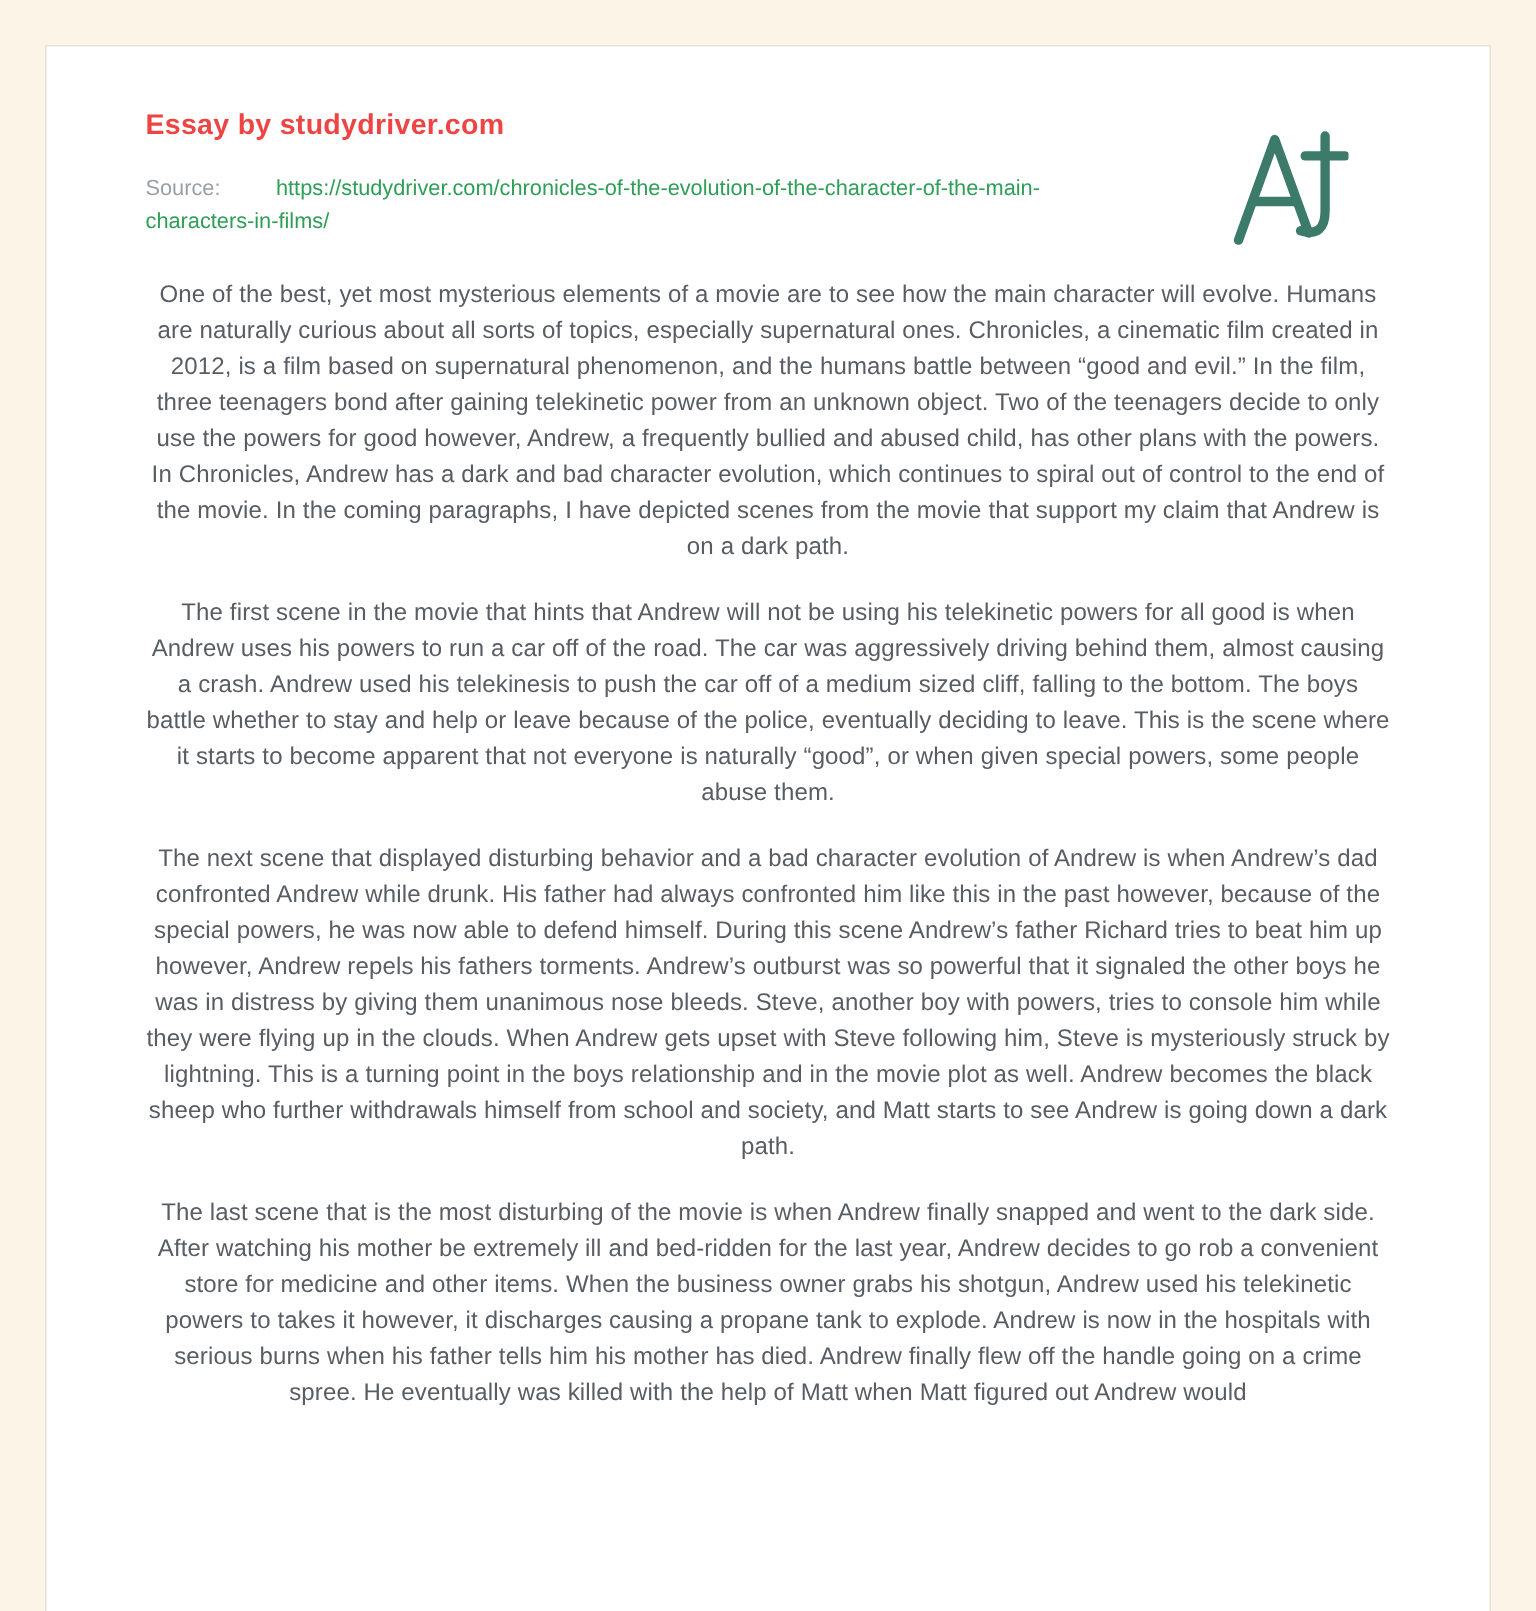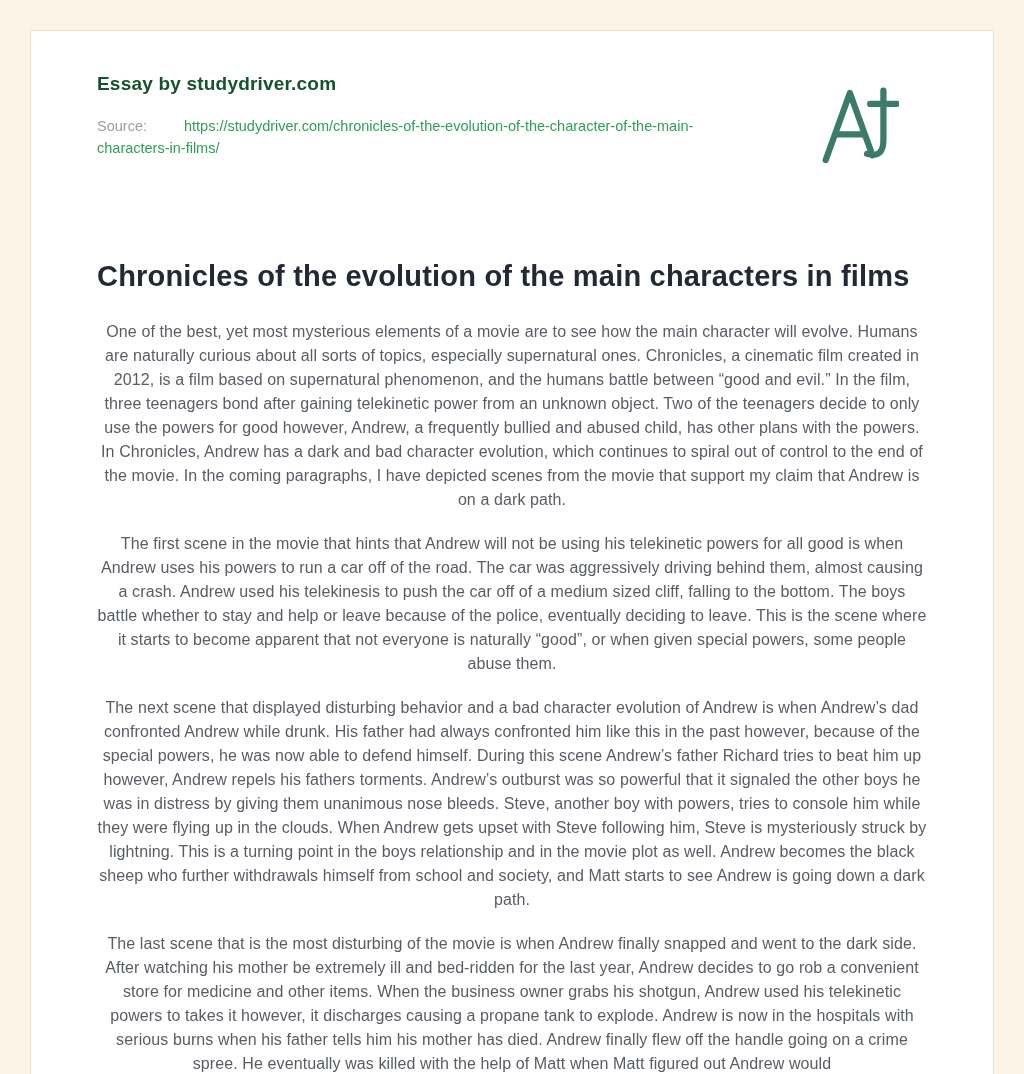--- a/index.html
+++ b/index.html
@@ -12,21 +12,21 @@
     margin: 30px auto 0;
     background: #ffffff;
     border: 1px solid #e8e2d3;
     padding: 42px 66px 60px;
     min-height: 1200px;
   }
 
   .byline {
     font-size: 19px;
     font-weight: bold;
-    color: #14532d;
+    color: #ef4444;
     letter-spacing: .2px;
   }
 
   .source {
     margin-top: 20px;
     font-size: 14.5px;
     line-height: 22px;
     max-width: 632px;
   }
   .source-label { color: #9aa0a8; margin-right: 4px; }
@@ -75,21 +75,20 @@
     <svg viewBox="0 0 100 100" aria-hidden="true">
       <g fill="none" stroke="#3c7b69" stroke-width="8" stroke-linecap="round" stroke-linejoin="round">
         <path d="M6 95 L37 9 L66 89"></path>
         <path d="M19 62 L54 62"></path>
         <path d="M80 6 L80 70 Q80 93 59 87"></path>
         <path d="M63 23 L97 23"></path>
       </g>
     </svg>
   </div>
 
-  <h1 class="title">Chronicles of the evolution of the main characters in films</h1>
 
   <div class="paras">
       <p>One of the best, yet most mysterious elements of a movie are to see how the main character will evolve. Humans are naturally curious about all sorts of topics, especially supernatural ones. Chronicles, a cinematic film created in 2012, is a film based on supernatural phenomenon, and the humans battle between “good and evil.” In the film, three teenagers bond after gaining telekinetic power from an unknown object. Two of the teenagers decide to only use the powers for good however, Andrew, a frequently bullied and abused child, has other plans with the powers. In Chronicles, Andrew has a dark and bad character evolution, which continues to spiral out of control to the end of the movie. In the coming paragraphs, I have depicted scenes from the movie that support my claim that Andrew is on a dark path.</p>
       <p>The first scene in the movie that hints that Andrew will not be using his telekinetic powers for all good is when Andrew uses his powers to run a car off of the road. The car was aggressively driving behind them, almost causing a crash. Andrew used his telekinesis to push the car off of a medium sized cliff, falling to the bottom. The boys battle whether to stay and help or leave because of the police, eventually deciding to leave. This is the scene where it starts to become apparent that not everyone is naturally “good”, or when given special powers, some people abuse them.</p>
       <p>The next scene that displayed disturbing behavior and a bad character evolution of Andrew is when Andrew’s dad confronted Andrew while drunk. His father had always confronted him like this in the past however, because of the special powers, he was now able to defend himself. During this scene Andrew’s father Richard tries to beat him up however, Andrew repels his fathers torments. Andrew’s outburst was so powerful that it signaled the other boys he was in distress by giving them unanimous nose bleeds. Steve, another boy with powers, tries to console him while they were flying up in the clouds. When Andrew gets upset with Steve following him, Steve is mysteriously struck by lightning. This is a turning point in the boys relationship and in the movie plot as well. Andrew becomes the black sheep who further withdrawals himself from school and society, and Matt starts to see Andrew is going down a dark path.</p>
       <p>The last scene that is the most disturbing of the movie is when Andrew finally snapped and went to the dark side. After watching his mother be extremely ill and bed-ridden for the last year, Andrew decides to go rob a convenient store for medicine and other items. When the business owner grabs his shotgun, Andrew used his telekinetic powers to takes it however, it discharges causing a propane tank to explode. Andrew is now in the hospitals with serious burns when his father tells him his mother has died. Andrew finally flew off the handle going on a crime spree. He eventually was killed with the help of Matt when Matt figured out Andrew would</p>
     </div>
 
 </div>
 

